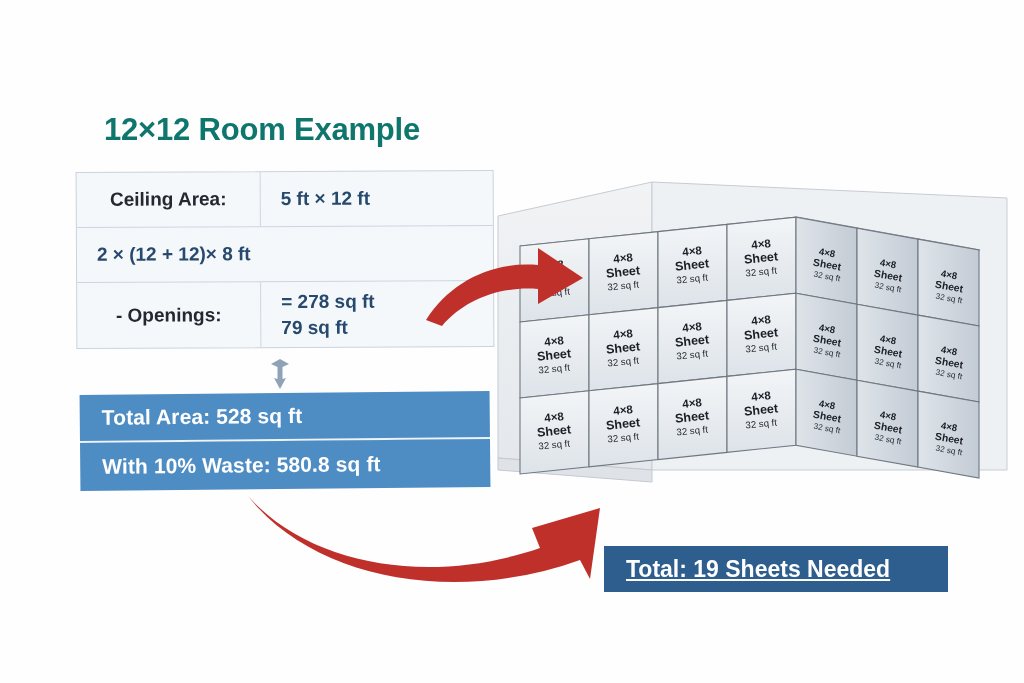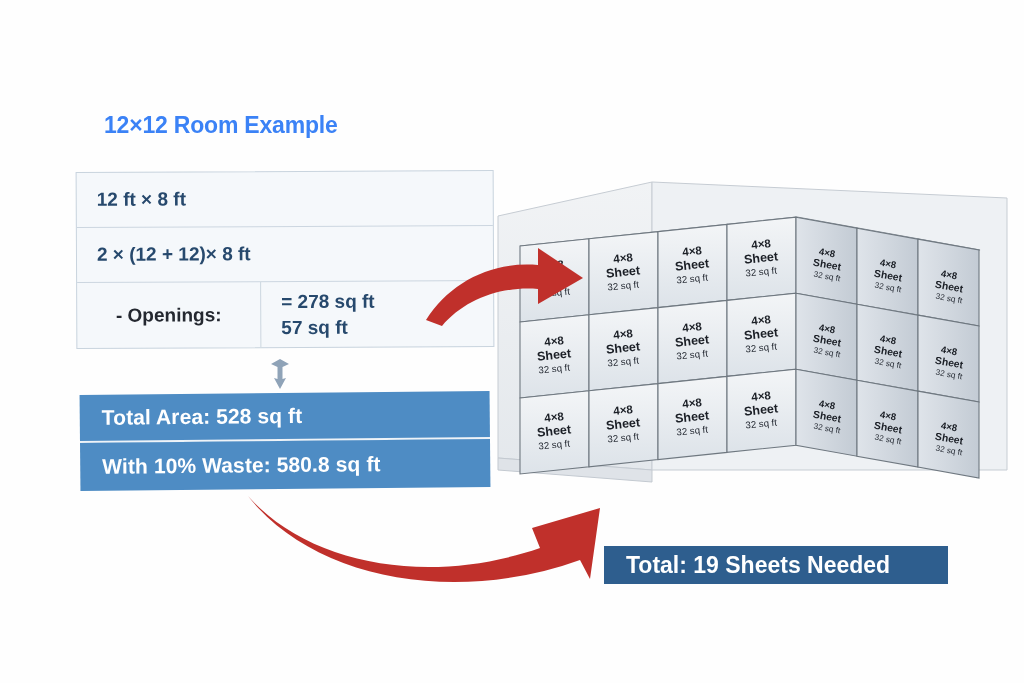--- a/index.html
+++ b/index.html
@@ -20,23 +20,23 @@
     position: absolute;
     inset: 0;
     background: #fefefe;
   }
 
   
   #title {
     position: absolute;
     left: 104px;
     top: 112px;
-    font-size: 23px;
-    font-weight: bold;
-    color: #3b82f6;
+    font-size: 31px;
+    font-weight: bold;
+    color: #0f766e;
     letter-spacing: -0.2px;
     white-space: nowrap;
   }
 
   
   #spec-table {
     position: absolute;
     left: 76px;
     top: 171px;
     width: 418px;
@@ -109,29 +109,30 @@
     letter-spacing: 0.1px;
   }
   .sum-bar.first { border-bottom: 2px solid #eef3f8; }
 
   
   #total-bar {
     position: absolute;
     left: 604px;
     top: 546px;
     width: 344px;
-    height: 38px;
+    height: 46px;
     background: #2e5e8e;
     color: #ffffff;
     font-size: 23px;
     font-weight: bold;
     display: flex;
     align-items: center;
     padding-left: 22px;
     box-sizing: border-box;
+    text-decoration: underline;
   }
 
   
   #scene {
     position: absolute;
     left: 480px;
     top: 170px;
     width: 544px;
     height: 370px;
   }
@@ -159,34 +160,35 @@
 </style>
 </head>
 <body>
 
 <div id="canvas">
 
   <div id="title">12×12 Room Example</div>
 
   <div id="spec-table">
     <div class="spec-row">
+      <div class="spec-label">Ceiling Area:</div>
       <div class="spec-value">
-        <span>12 ft × 8 ft</span>
+        <span>5 ft × 12 ft</span>
       </div>
     </div>
     <div class="spec-row">
       <div class="spec-value">
         <span>2 × (12 + 12)× 8 ft</span>
       </div>
     </div>
     <div class="spec-row">
       <div class="spec-label">- Openings:</div>
       <div class="spec-value">
         <span>= 278 sq ft</span>
-        <span>57 sq ft</span>
+        <span>79 sq ft</span>
       </div>
     </div>
   </div>
 
   <svg id="down-arrow" viewBox="0 0 44 40">
     <path d="M22 3 L31 8 L24.5 11 L24.5 23 L28 22 L22 33 L16 22 L19.5 23 L19.5 11 L13 8 Z" fill="#8fa3b8"></path>
   </svg>
 
   <div id="summary">
     <div class="sum-bar first">Total Area: 528 sq ft</div>

